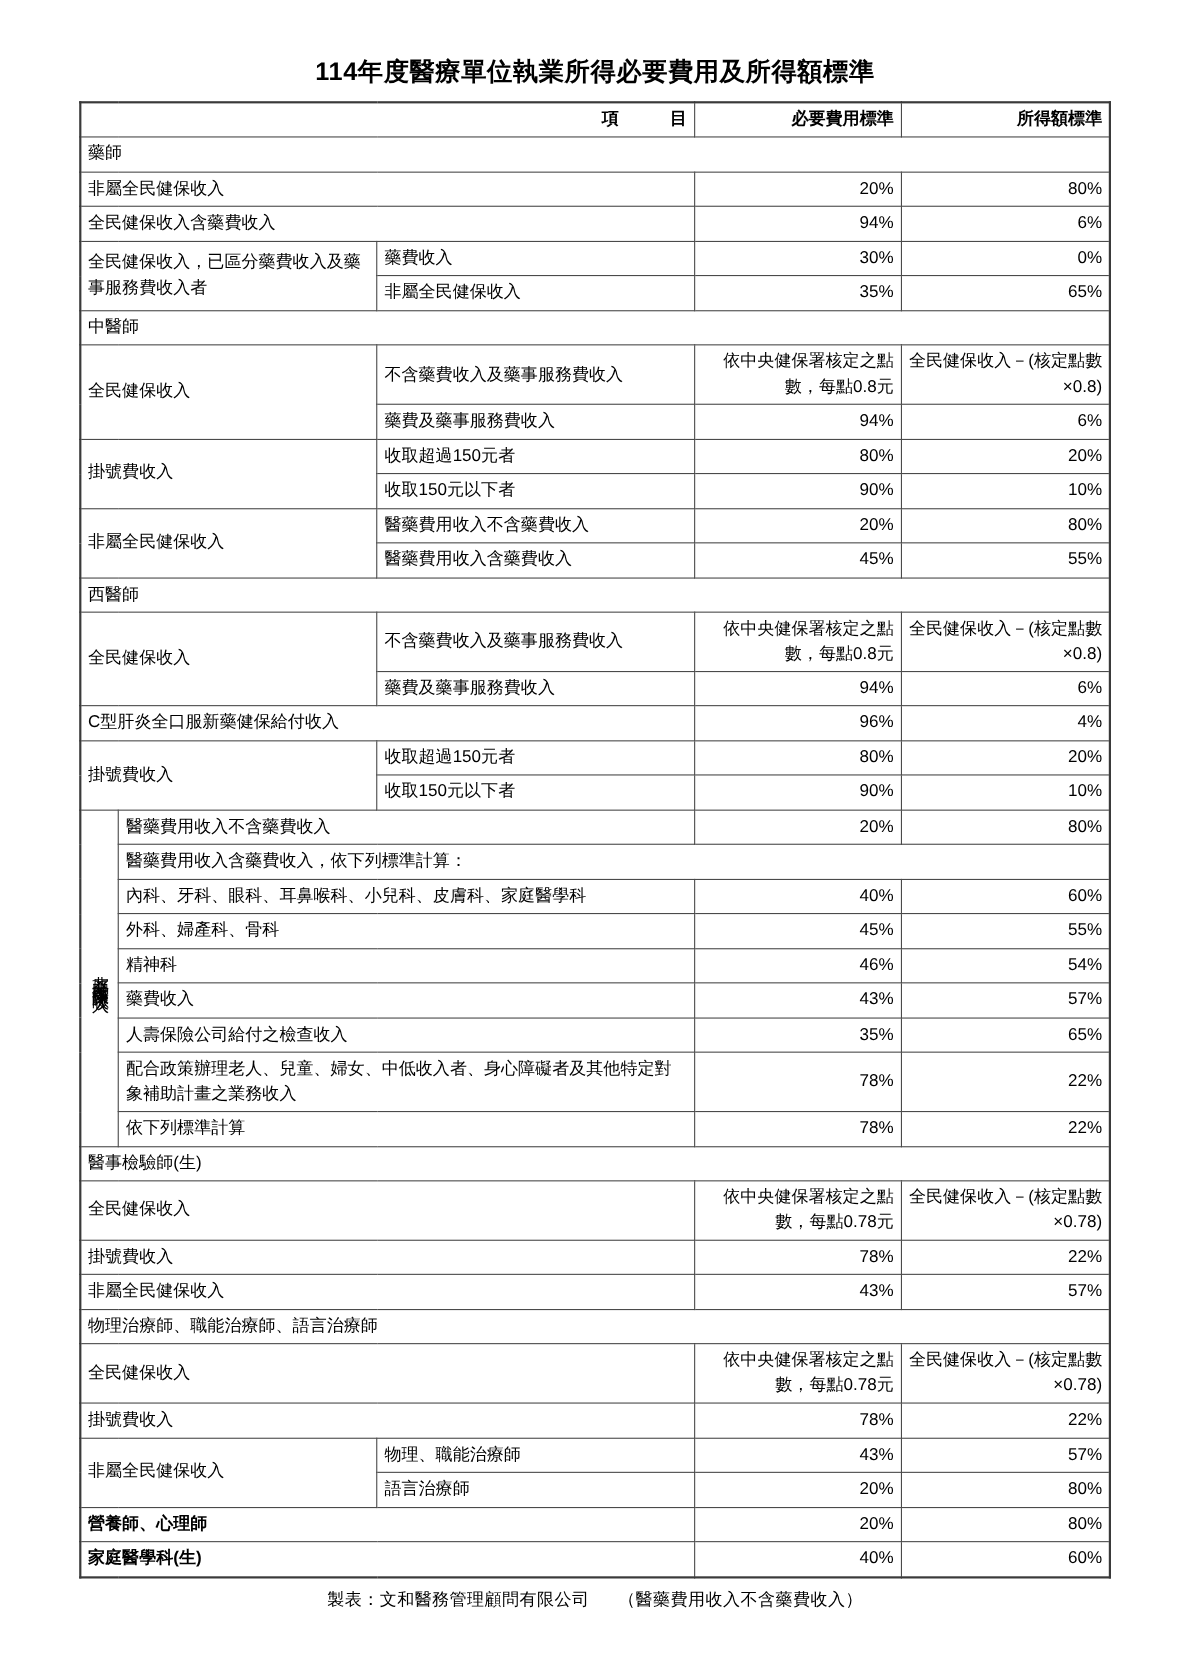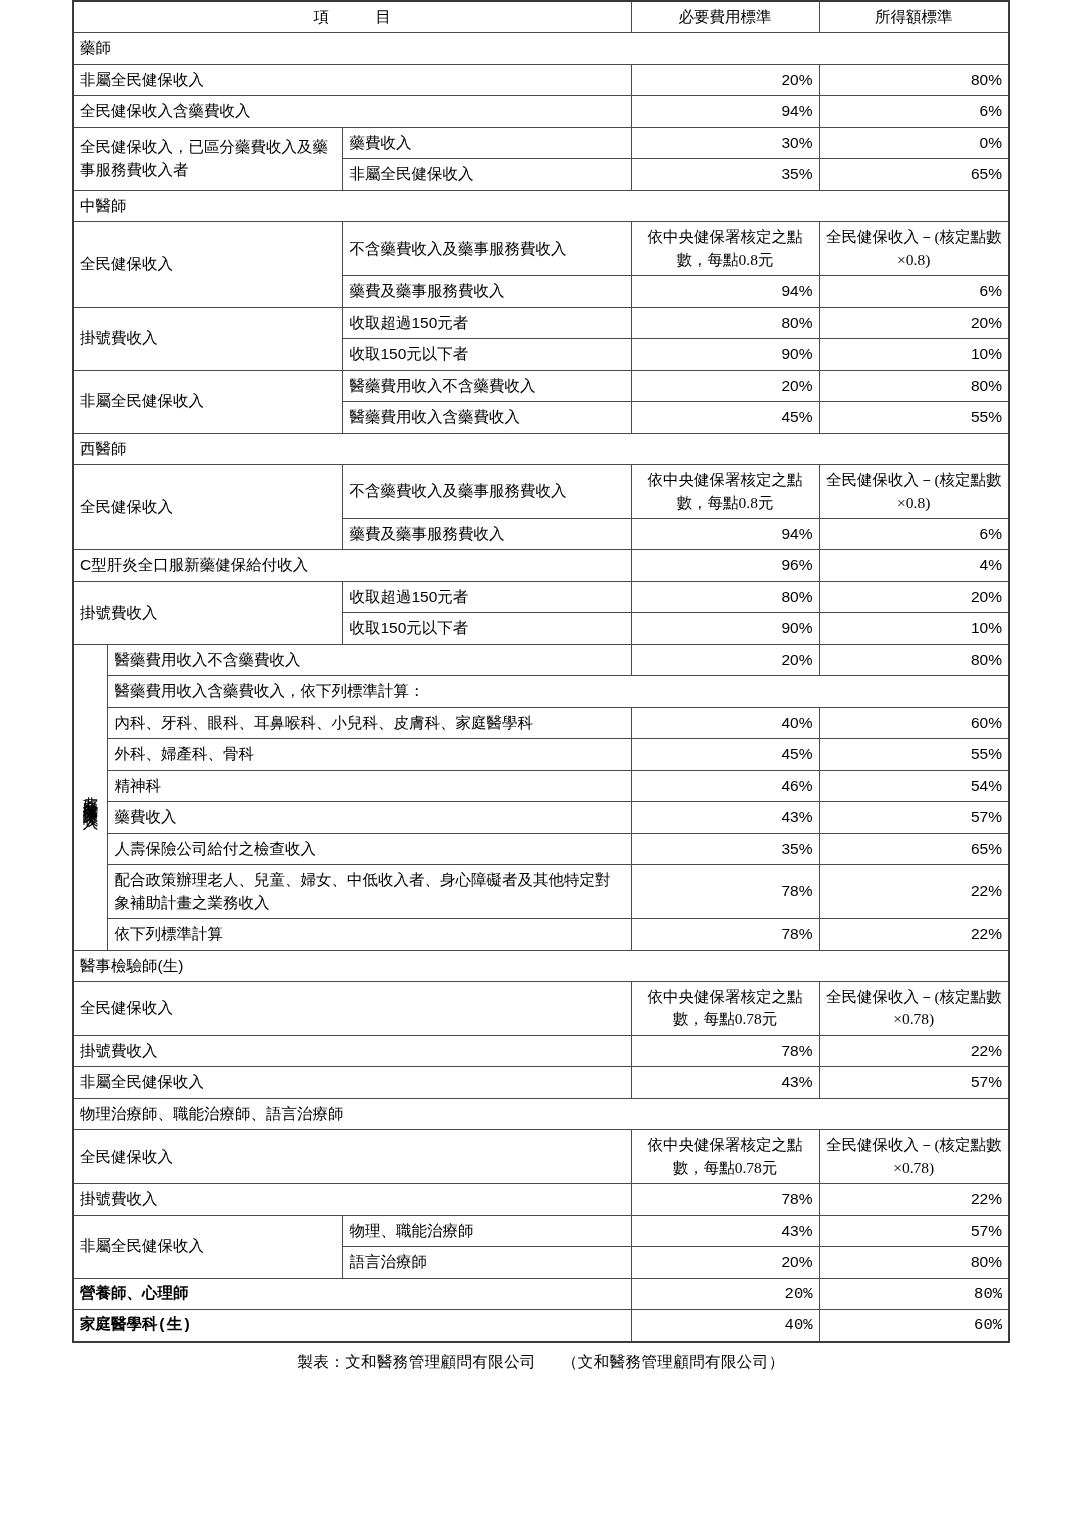--- a/index.html
+++ b/index.html
@@ -36,36 +36,36 @@
   }
   
   .c-vert{width:35px;}
   .c-main{width:235px;}
   .c-sub{width:288px;}
   .c-val{width:188px;}
   .c-val2{width:190px;}
 
   .hdr td{
     background:#c9f0f7;
-    text-align:center;
+    text-align:right;
     font-size:18px;
-    font-weight:normal;
+    font-weight:bold;
     padding:6px 4px;
     border:1px solid #4a4a4a;
   }
   .hdr td.item-h{letter-spacing:0;}
   .sect td{
     background:#fbf6cc;
     font-weight:normal;
     font-size:15.5px;
     padding:4px 6px;
   }
-  .sect-val td{font-weight:normal;font-family:Liberation Mono, monospace;}
+  .sect-val td{font-weight:normal;}
   .num{text-align:right;}
-  .formula{font-size:14.3px;line-height:1.35;text-align:center;padding:3px 5px;font-family:Liberation Serif, serif;}
+  .formula{font-size:14.3px;line-height:1.35;text-align:right;padding:3px 5px;}
   .vert{
     writing-mode:vertical-rl;
     text-orientation:upright;
     letter-spacing:2px;
     font-size:15.5px;
     line-height:1;
     text-align:center;
     padding:3px 0;
     white-space:nowrap;
     margin:0 auto;
@@ -77,20 +77,21 @@
     padding-top:9px;
     letter-spacing:.4px;
   }
   .spacer{display:inline-block;width:26px;}
 </style>
 </head>
 <body>
 
 <div class="page">
 
+  <div class="title">114年度醫療單位執業所得必要費用及所得額標準</div>
 
   <table class="sheet">
     <colgroup>
       <col class="c-vert">
         <col class="c-main">
         <col class="c-sub">
         <col class="c-val">
         <col class="c-val2">
     </colgroup>
 
@@ -292,16 +293,16 @@
     </tr>
     <tr class="sect sect-val">
       <td colspan="3" style="font-weight:bold">家庭醫學科(生)</td>
       <td class="num" style="background: rgb(255, 255, 255);">40%</td>
       <td class="num" style="background: rgb(255, 255, 255);">60%</td>
     </tr>
   </tbody>
     </table>
 
   <div class="footer">
-    <span>製表：文和醫務管理顧問有限公司</span><span class="spacer"></span><span>（文和醫務管理顧問有限公司）</span>
+    <span>製表：文和醫務管理顧問有限公司</span><span class="spacer"></span><span>（醫藥費用收入不含藥費收入）</span>
   </div>
 
 </div>
 
 </body></html>

